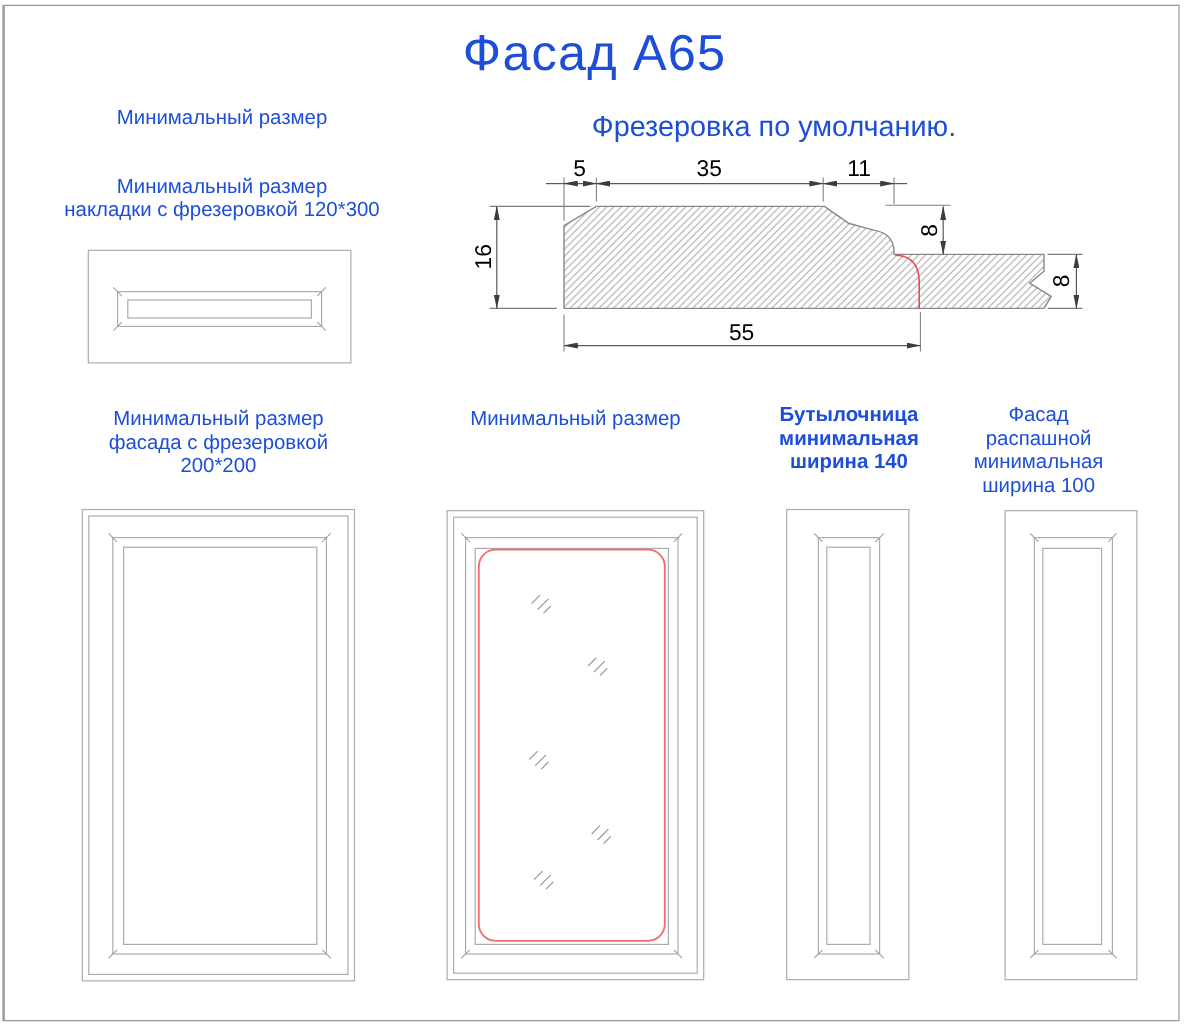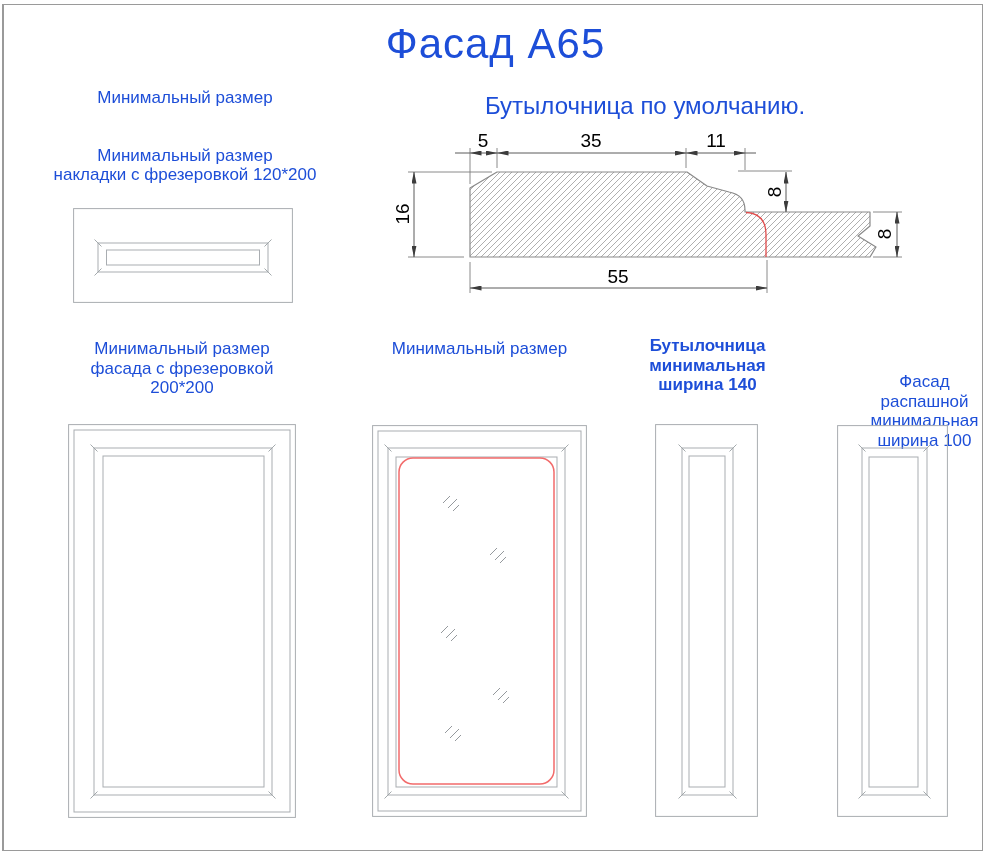--- a/index.html
+++ b/index.html
@@ -11,21 +11,21 @@
         font-size:42px;letter-spacing:1px;}
   .note{position:absolute;width:290px;text-align:center;font-size:17px;line-height:19px;}
   .note.n1{left:40px;top:88px;}
   .note.n2{left:40px;top:146px;}
   .mill-heading{position:absolute;left:420px;top:92px;width:450px;text-align:center;font-size:24px;}
   .panel-label{position:absolute;text-align:center;font-size:17px;line-height:19.5px;}
   .panel-label div{white-space:pre-wrap;}
   .pl-facade{left:57px;top:339px;width:250px;}
   .pl-vitrine{left:367px;top:339px;width:225px;}
   .pl-bottle{left:645px;top:336px;width:125px;font-weight:bold;}
-  .pl-swing{left:861px;top:336px;width:127px;margin-top:36px;}
+  .pl-swing{left:802px;top:336px;width:127px;}
   svg{position:absolute;overflow:visible;}
   svg text{font-family:"Liberation Sans", sans-serif;fill:#000;font-size:19px;}
   .dline{stroke:#5a5a5a;stroke-width:1;fill:none;}
   .eline{stroke:#7e7e7e;stroke-width:0.9;fill:none;}
   .pline{stroke:#a9adb1;stroke-width:1;fill:none;}
   .tick{stroke:#9aa0a4;stroke-width:0.9;fill:none;}
   .glass{stroke:#95999d;stroke-width:1;fill:none;}
 </style>
 </head>
 <body>
@@ -33,36 +33,36 @@
 <div class="page">
   <div class="border-frame"></div>
 
   <div class="title">Фасад А65</div>
 
   <div class="note n1">
     <div>Минимальный размер</div>
   </div>
   <div class="note n2">
     <div>Минимальный размер</div>
-    <div>накладки с фрезеровкой 120*200</div>
+    <div>накладки с фрезеровкой 120*300</div>
   </div>
 
   <svg style="left:73px;top:208px;" width="220" height="95" viewBox="0 0 220 95">
     <rect class="pline" x="0.6" y="0.6" width="218.8" height="93.8" fill="#fff"></rect>
     <rect class="pline" x="25" y="35" width="170" height="29" fill="none"></rect>
     <rect class="pline" x="33.5" y="42" width="153" height="15" fill="none"></rect>
     <g class="tick">
       <path d="M21.5,31.5 l7,7"></path>
         <path d="M198.5,31.5 l-7,7"></path>
       <path d="M21.5,67.5 l7,-7"></path>
         <path d="M198.5,67.5 l-7,-7"></path>
     </g>
   </svg>
 
-  <div class="mill-heading">Бутылочница по умолчанию.</div>
+  <div class="mill-heading">Фрезеровка по умолчанию.</div>
 
   <svg style="left:395px;top:130px;" width="570" height="170" viewBox="395 130 570 170">
     <defs>
       <pattern id="hatch" width="6" height="6" patternUnits="userSpaceOnUse">
         <path d="M0,6 L6,0 M-1.5,1.5 L1.5,-1.5 M4.5,7.5 L7.5,4.5" stroke="#a6a6a6" stroke-width="0.9"></path>
       </pattern>
       <marker id="arr" viewBox="0 0 12 5" refX="11.5" refY="2.5" markerWidth="12" markerHeight="5" markerUnits="userSpaceOnUse" orient="auto-start-reverse">
         <path d="M0,0 L12,2.5 L0,5 Z" fill="#3c3c3c"></path>
       </marker>
     </defs>

